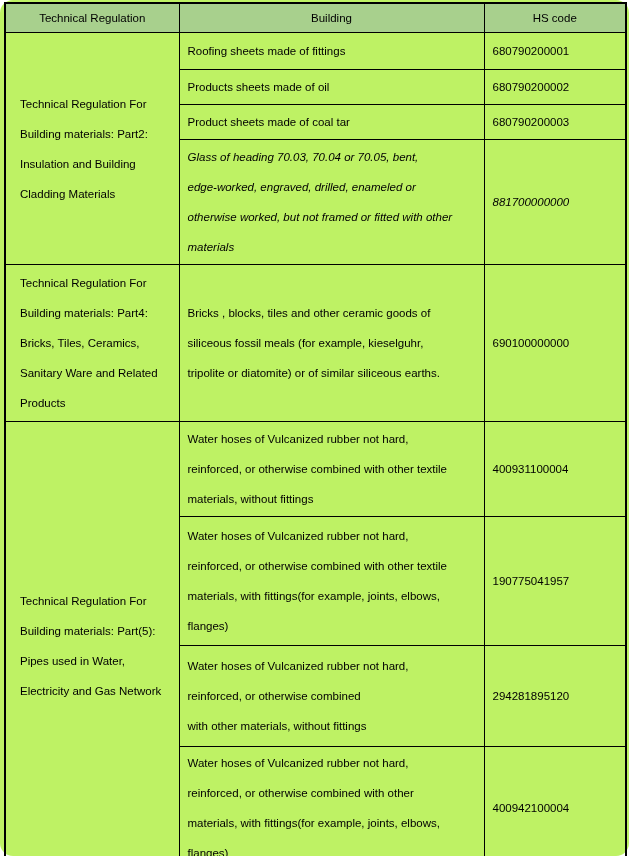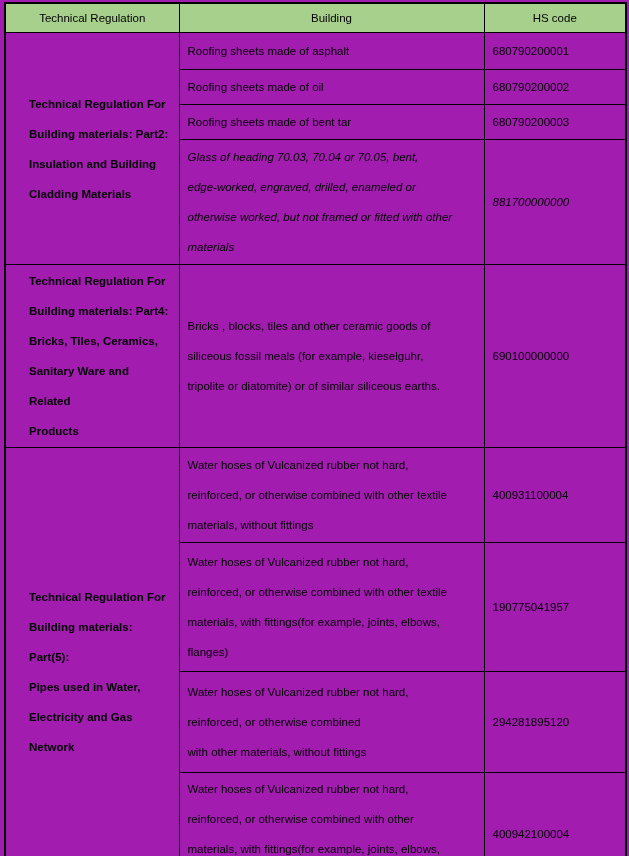--- a/index.html
+++ b/index.html
@@ -5,23 +5,24 @@
   html, body {
     margin: 0;
     padding: 0;
     background: #ffffff;
   }
   .page {
     width: 629px;
     height: 856px;
     box-sizing: border-box;
     padding: 2px 3px 3px 4px;
-    background: #a21caf;
+    background: #bef264;
     font-family: "Liberation Sans", "DejaVu Sans", sans-serif;
     color: #000000;
+    border-radius: 13px;
   }
   table.reg-table {
     border-collapse: collapse;
     table-layout: fixed;
     width: 621px;
     border: 2px solid #000000;
   }
   .reg-table th,
   .reg-table td {
     border: 1px solid #000000;
@@ -38,21 +39,21 @@
     padding: 0 4px;
     line-height: 14px;
   }
   .reg-table td {
     vertical-align: middle;
     text-align: left;
     padding: 1px 8px;
     line-height: 30px;
     white-space: pre-line;
   }
-  td.reg-cell  { padding-left: 23px; font-weight: bold; }
+  td.reg-cell  { padding-left: 14px; }
   td.hs-cell   { white-space: nowrap; }
   tr.h-34  td { height: 34px;  }
   tr.h-32  td { height: 32px;  }
   tr.h-122 td { height: 122px; font-style: italic; }
   tr.h-154 td { height: 154px; }
   tr.h-92  td { height: 92px;  }
   tr.h-126 td { height: 126px; }
   tr.h-98  td { height: 98px;  }
   tr.h-118 td { height: 118px; }
 </style>
@@ -73,29 +74,29 @@
         <th>HS code</th>
       </tr>
     </thead>
     <tbody>
 
       <tr class="h-34">
         <td class="reg-cell" rowspan="4">Technical Regulation For
 Building materials: Part2:
 Insulation and Building
 Cladding Materials</td>
-        <td class="prod-cell">Roofing sheets made of asphalt</td>
+        <td class="prod-cell">Roofing sheets made of fittings</td>
         <td class="hs-cell">680790200001</td>
       </tr>
       <tr class="h-32">
-        <td class="prod-cell">Roofing sheets made of oil</td>
+        <td class="prod-cell">Products sheets made of oil</td>
         <td class="hs-cell">680790200002</td>
       </tr>
       <tr class="h-32">
-        <td class="prod-cell">Roofing sheets made of bent tar</td>
+        <td class="prod-cell">Product sheets made of coal tar</td>
         <td class="hs-cell">680790200003</td>
       </tr>
       <tr class="h-122">
         <td class="prod-cell">Glass of heading 70.03, 70.04 or 70.05, bent,
 edge-worked, engraved, drilled, enameled or
 otherwise worked, but not framed or fitted with other
 materials</td>
         <td class="hs-cell">881700000000</td>
       </tr>
 

